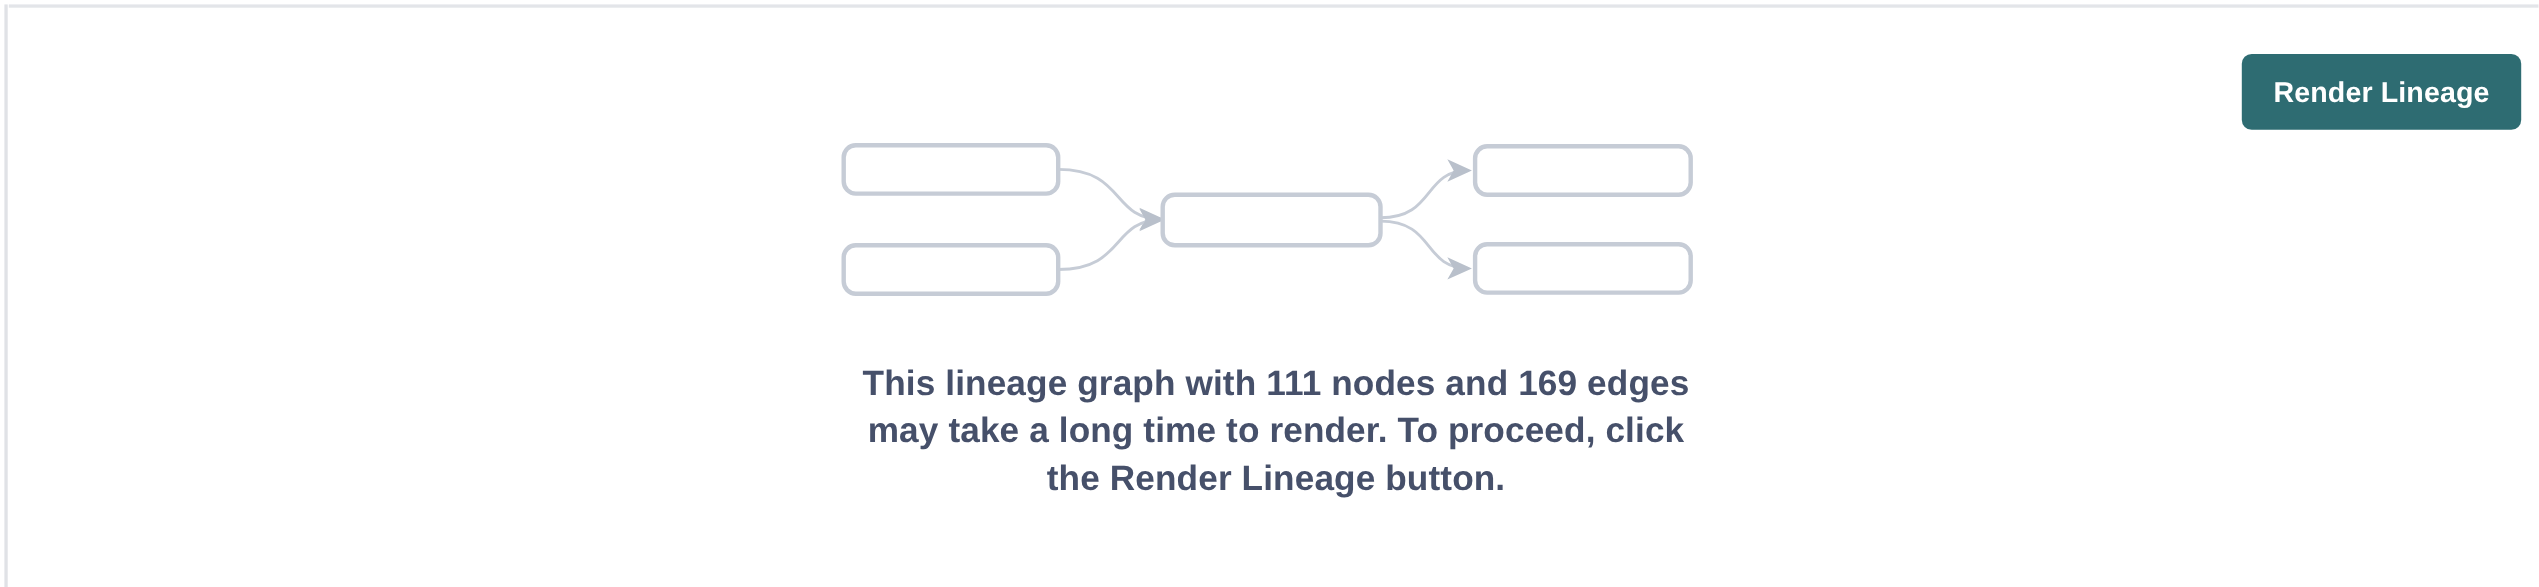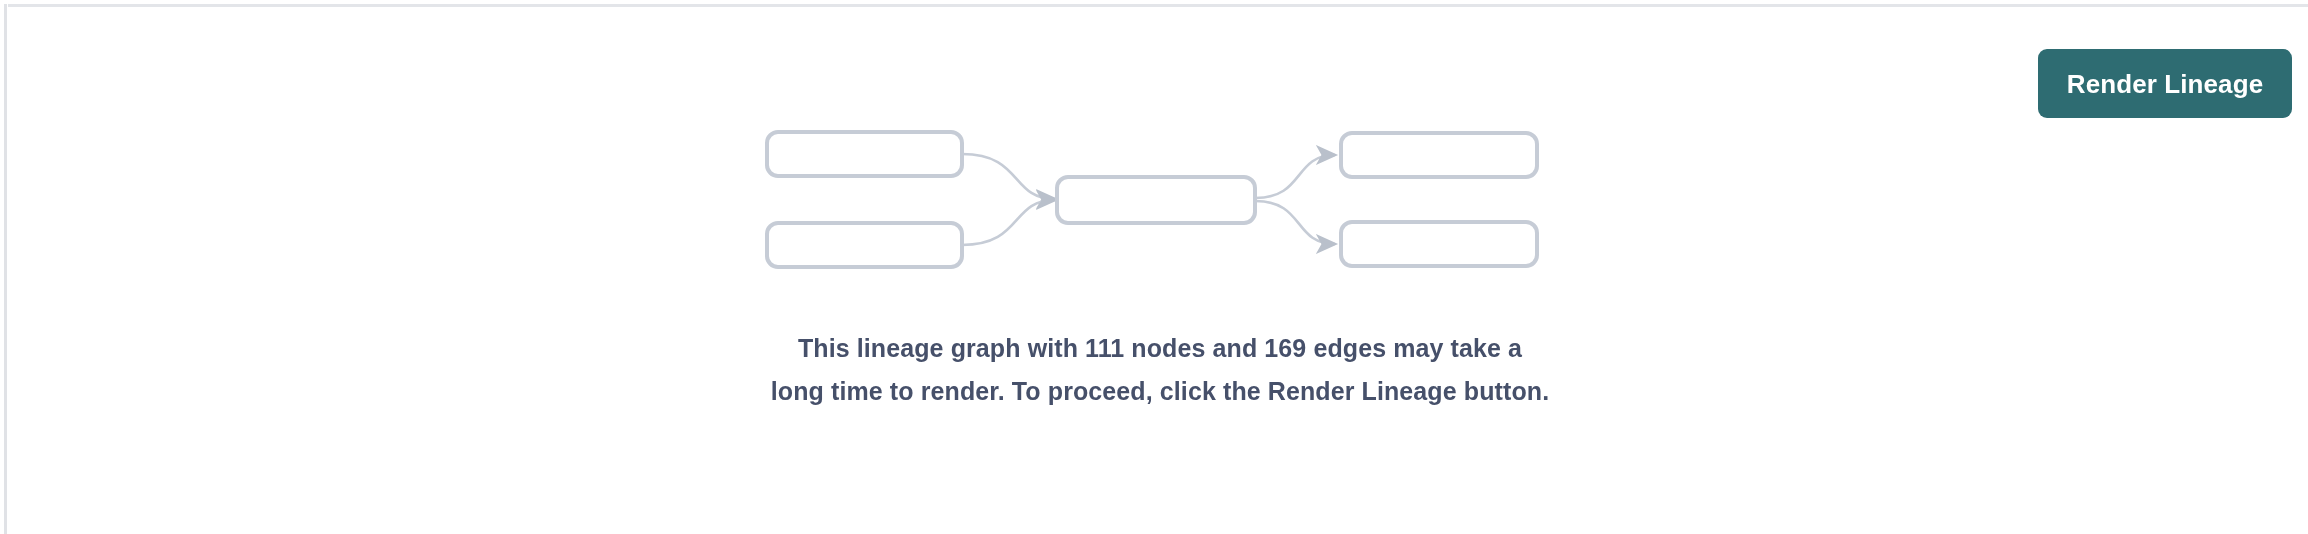--- a/index.html
+++ b/index.html
@@ -87,21 +87,21 @@
   .garrow { fill: #b9c0cb; }
 
   
   .message {
     position: absolute;
     left: 770px;
     top: 327px;
     width: 780px;
     text-align: center;
     font-family: "Liberation Sans", sans-serif;
-    font-size: 25px;
+    font-size: 32px;
     font-weight: bold;
     line-height: 43px;
     color: #46506a;
     letter-spacing: 0.1px;
   }
 </style>
 </head>
 <body>
 
 <div id="root">

